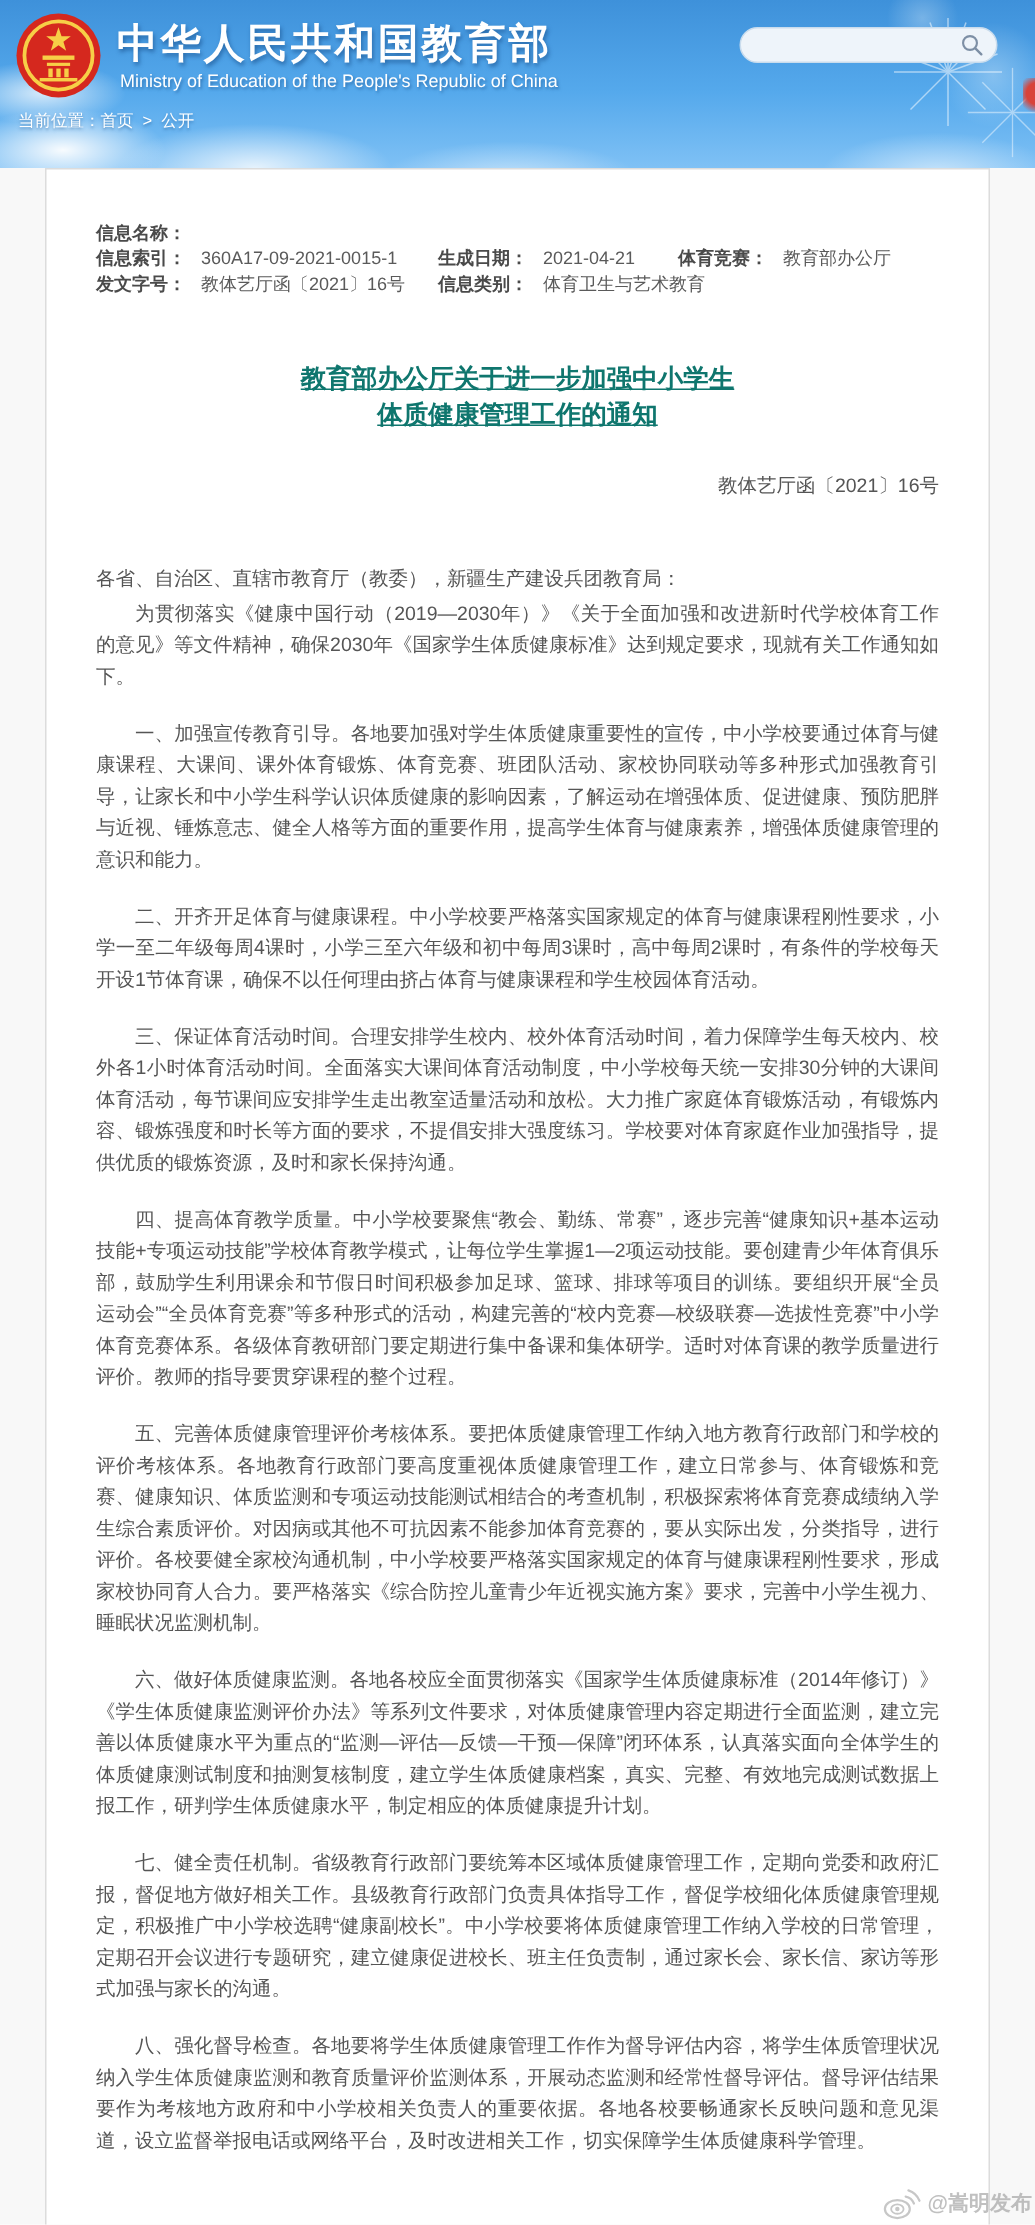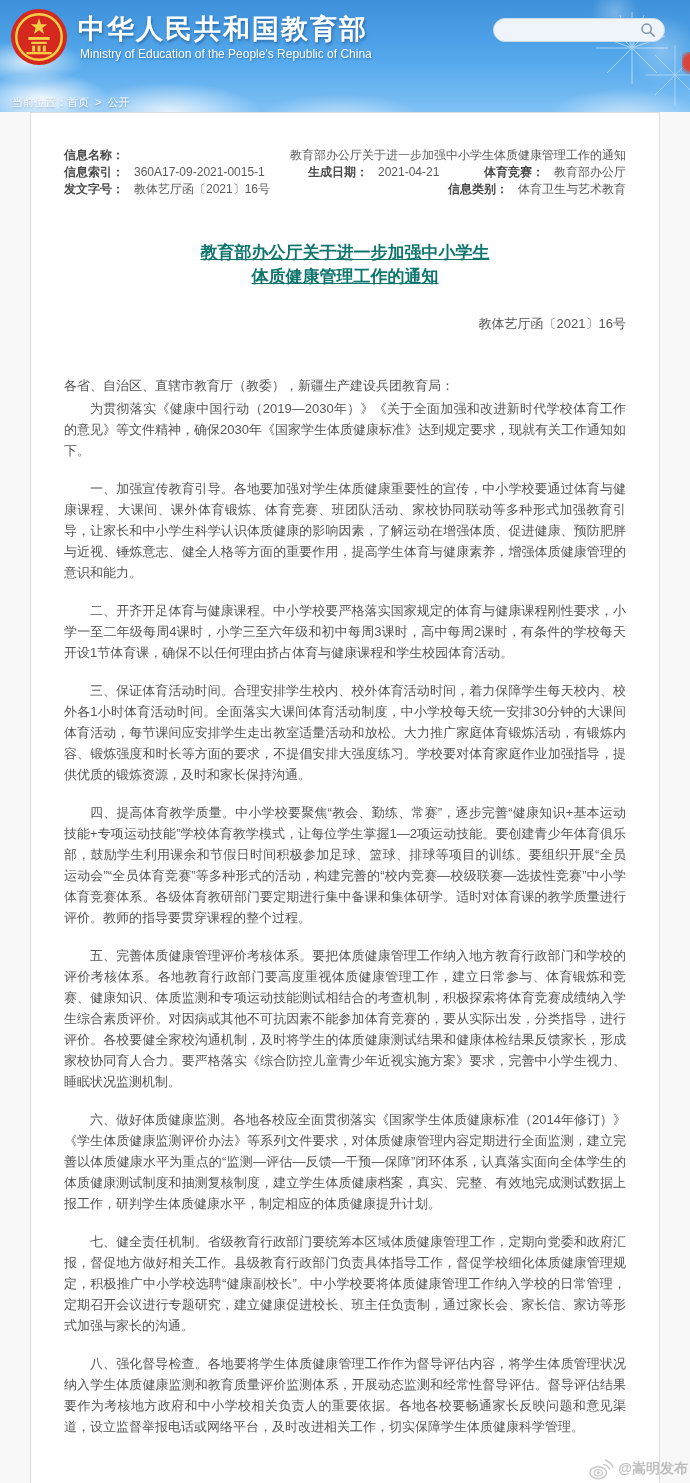--- a/index.html
+++ b/index.html
@@ -44,35 +44,35 @@
     position:absolute; right:25px; top:18px; width:172px; height:24px;
     background:#eef4fa; border:1px solid #c9dced; border-radius:13px;
     display:flex; align-items:center; padding:0 8px 0 12px;
   }
   .search-box input {
     flex:1; min-width:0; border:none; outline:none; background:transparent;
     font-size:12px; color:#456; font-family:"Liberation Sans", sans-serif;
   }
   .search-icon { width:16px; height:16px; cursor:pointer; flex:none; }
   .breadcrumb {
-    position:absolute; left:12px; bottom:2px;
+    position:absolute; left:12px; bottom:24px;
     font-size:11px; color:#fff; text-shadow:0 1px 2px rgba(25,80,140,.5);
   }
   .breadcrumb a { color:#fff; text-decoration:none; cursor:pointer; }
   .breadcrumb .sep { margin:0 6px; }
 
   
   .panel {
     margin:0 30px; width:630px; min-height:1371px;
     background:#fff; border:1px solid #dcdcdc; border-bottom:none;
     padding:34px 33px 60px 33px;
     position:relative;
   }
   .meta { font-size:12px; line-height:16px; color:#555; }
-  .meta-row { display:flex; margin-bottom:1px;justify-content:space-between; }
+  .meta-row { display:flex; margin-bottom:1px; }
   .meta-label { font-weight:bold; color:#4a4a4a; flex:none; margin-right:10px; white-space:nowrap; }
   .meta-val { color:#5a5a5a; }
   .meta-group { display:flex; flex:none; }
   .g-index  { width:228px; }
   .g-date   { width:160px; }
   .g-docno  { width:228px; }
 
   .doc-title {
     margin-top:44px; text-align:center;
     font-size:17px; font-weight:bold; color:#0f766e; line-height:24px;text-decoration:underline;
@@ -155,21 +155,20 @@
   <nav class="breadcrumb">
     <span>当前位置：</span><a>首页</a><span class="sep">&gt;</span><a>公开</a>
   </nav>
 </header>
 
 <main class="panel">
 
   <section class="meta">
     <div class="meta-row">
       <span class="meta-label">信息名称：</span>
-      <span class="meta-val">教育部办公厅关于进一步加强中小学生体质健康管理工作的通知</span>
     </div>
     <div class="meta-row">
       <span class="meta-group g-index">
         <span class="meta-label">信息索引：</span>
         <span class="meta-val">360A17-09-2021-0015-1</span>
       </span>
       <span class="meta-group g-date">
         <span class="meta-label">生成日期：</span>
         <span class="meta-val">2021-04-21</span>
       </span>
@@ -198,21 +197,21 @@
   <div class="doc-number">教体艺厅函〔2021〕16号</div>
 
   <p class="salutation">各省、自治区、直辖市教育厅（教委），新疆生产建设兵团教育局：</p>
 
   <div class="body-text">
     <p>为贯彻落实《健康中国行动（2019—2030年）》《关于全面加强和改进新时代学校体育工作的意见》等文件精神，确保2030年《国家学生体质健康标准》达到规定要求，现就有关工作通知如下。</p>
     <p>一、加强宣传教育引导。各地要加强对学生体质健康重要性的宣传，中小学校要通过体育与健康课程、大课间、课外体育锻炼、体育竞赛、班团队活动、家校协同联动等多种形式加强教育引导，让家长和中小学生科学认识体质健康的影响因素，了解运动在增强体质、促进健康、预防肥胖与近视、锤炼意志、健全人格等方面的重要作用，提高学生体育与健康素养，增强体质健康管理的意识和能力。</p>
     <p>二、开齐开足体育与健康课程。中小学校要严格落实国家规定的体育与健康课程刚性要求，小学一至二年级每周4课时，小学三至六年级和初中每周3课时，高中每周2课时，有条件的学校每天开设1节体育课，确保不以任何理由挤占体育与健康课程和学生校园体育活动。</p>
     <p>三、保证体育活动时间。合理安排学生校内、校外体育活动时间，着力保障学生每天校内、校外各1小时体育活动时间。全面落实大课间体育活动制度，中小学校每天统一安排30分钟的大课间体育活动，每节课间应安排学生走出教室适量活动和放松。大力推广家庭体育锻炼活动，有锻炼内容、锻炼强度和时长等方面的要求，不提倡安排大强度练习。学校要对体育家庭作业加强指导，提供优质的锻炼资源，及时和家长保持沟通。</p>
     <p>四、提高体育教学质量。中小学校要聚焦“教会、勤练、常赛”，逐步完善“健康知识+基本运动技能+专项运动技能”学校体育教学模式，让每位学生掌握1—2项运动技能。要创建青少年体育俱乐部，鼓励学生利用课余和节假日时间积极参加足球、篮球、排球等项目的训练。要组织开展“全员运动会”“全员体育竞赛”等多种形式的活动，构建完善的“校内竞赛—校级联赛—选拔性竞赛”中小学体育竞赛体系。各级体育教研部门要定期进行集中备课和集体研学。适时对体育课的教学质量进行评价。教师的指导要贯穿课程的整个过程。</p>
-    <p>五、完善体质健康管理评价考核体系。要把体质健康管理工作纳入地方教育行政部门和学校的评价考核体系。各地教育行政部门要高度重视体质健康管理工作，建立日常参与、体育锻炼和竞赛、健康知识、体质监测和专项运动技能测试相结合的考查机制，积极探索将体育竞赛成绩纳入学生综合素质评价。对因病或其他不可抗因素不能参加体育竞赛的，要从实际出发，分类指导，进行评价。各校要健全家校沟通机制，及时将学生的体质健康测试结果和健康体检结果反馈家长，形成家校协同育人合力。要严格落实《综合防控儿童青少年近视实施方案》要求，完善中小学生视力、睡眠状况监测机制。</p>
+    <p>五、完善体质健康管理评价考核体系。要把体质健康管理工作纳入地方教育行政部门和学校的评价考核体系。各地教育行政部门要高度重视体质健康管理工作，建立日常参与、体育锻炼和竞赛、健康知识、体质监测和专项运动技能测试相结合的考查机制，积极探索将体育竞赛成绩纳入学生综合素质评价。对因病或其他不可抗因素不能参加体育竞赛的，要从实际出发，分类指导，进行评价。各校要健全家校沟通机制，中小学校要严格落实国家规定的体育与健康课程刚性要求，形成家校协同育人合力。要严格落实《综合防控儿童青少年近视实施方案》要求，完善中小学生视力、睡眠状况监测机制。</p>
     <p>六、做好体质健康监测。各地各校应全面贯彻落实《国家学生体质健康标准（2014年修订）》《学生体质健康监测评价办法》等系列文件要求，对体质健康管理内容定期进行全面监测，建立完善以体质健康水平为重点的“监测—评估—反馈—干预—保障”闭环体系，认真落实面向全体学生的体质健康测试制度和抽测复核制度，建立学生体质健康档案，真实、完整、有效地完成测试数据上报工作，研判学生体质健康水平，制定相应的体质健康提升计划。</p>
     <p>七、健全责任机制。省级教育行政部门要统筹本区域体质健康管理工作，定期向党委和政府汇报，督促地方做好相关工作。县级教育行政部门负责具体指导工作，督促学校细化体质健康管理规定，积极推广中小学校选聘“健康副校长”。中小学校要将体质健康管理工作纳入学校的日常管理，定期召开会议进行专题研究，建立健康促进校长、班主任负责制，通过家长会、家长信、家访等形式加强与家长的沟通。</p>
     <p>八、强化督导检查。各地要将学生体质健康管理工作作为督导评估内容，将学生体质管理状况纳入学生体质健康监测和教育质量评价监测体系，开展动态监测和经常性督导评估。督导评估结果要作为考核地方政府和中小学校相关负责人的重要依据。各地各校要畅通家长反映问题和意见渠道，设立监督举报电话或网络平台，及时改进相关工作，切实保障学生体质健康科学管理。</p>
   </div>
 
 </main>
 
 <div class="watermark">
   <svg class="weibo-icon" viewBox="0 0 28 26">
     <ellipse cx="11" cy="17" rx="9" ry="6.5" fill="none" stroke="#9a9a9a" stroke-width="1.6"></ellipse>

